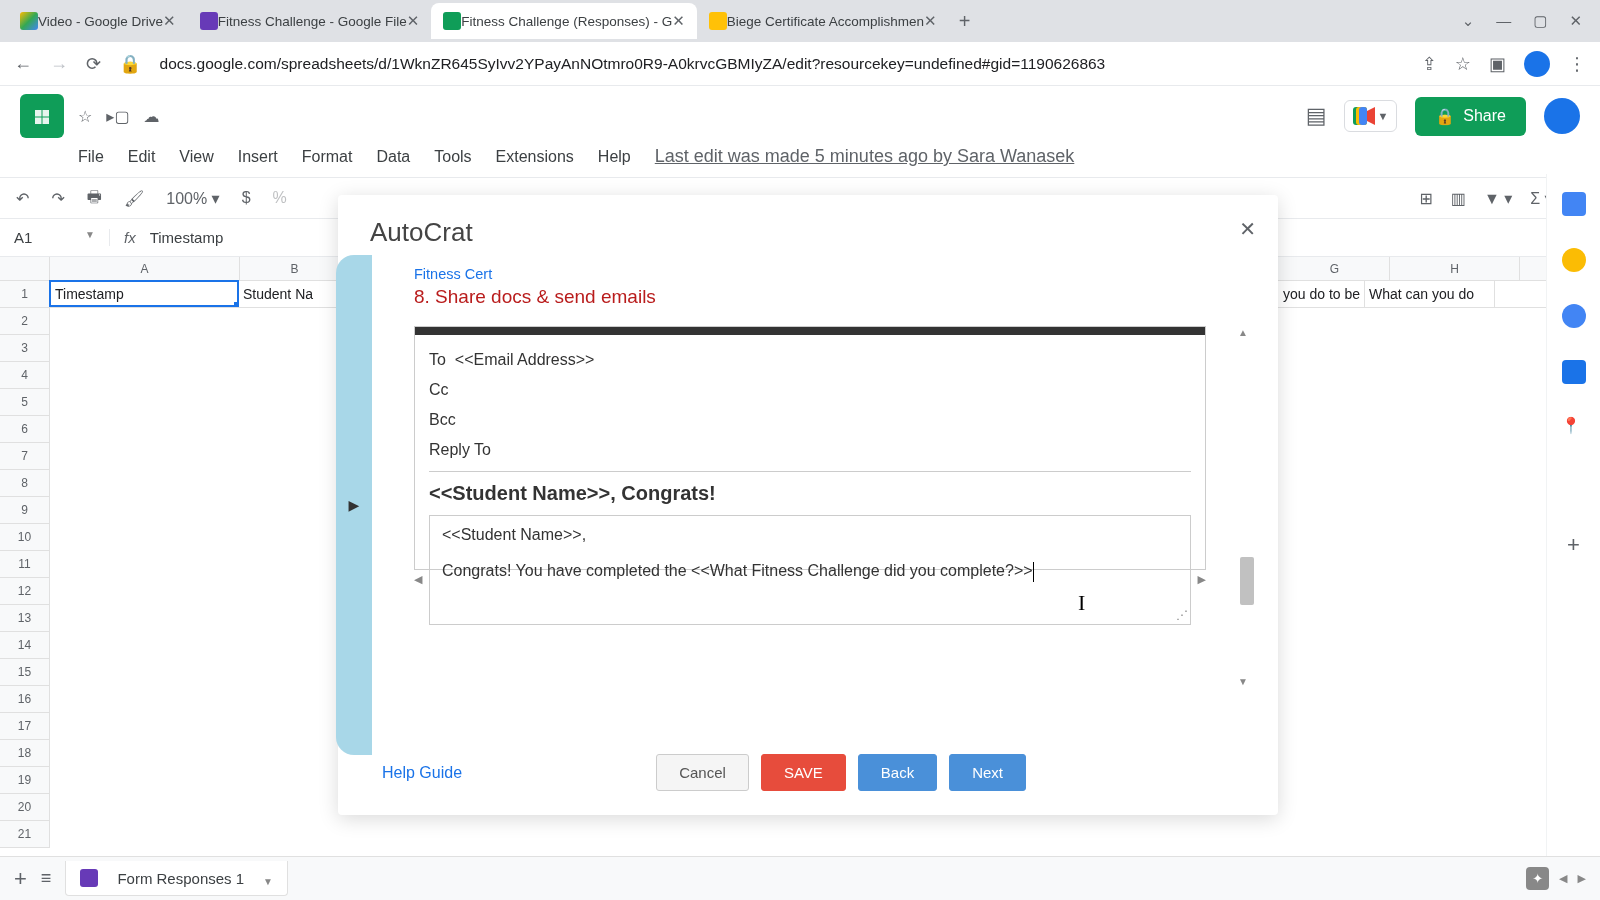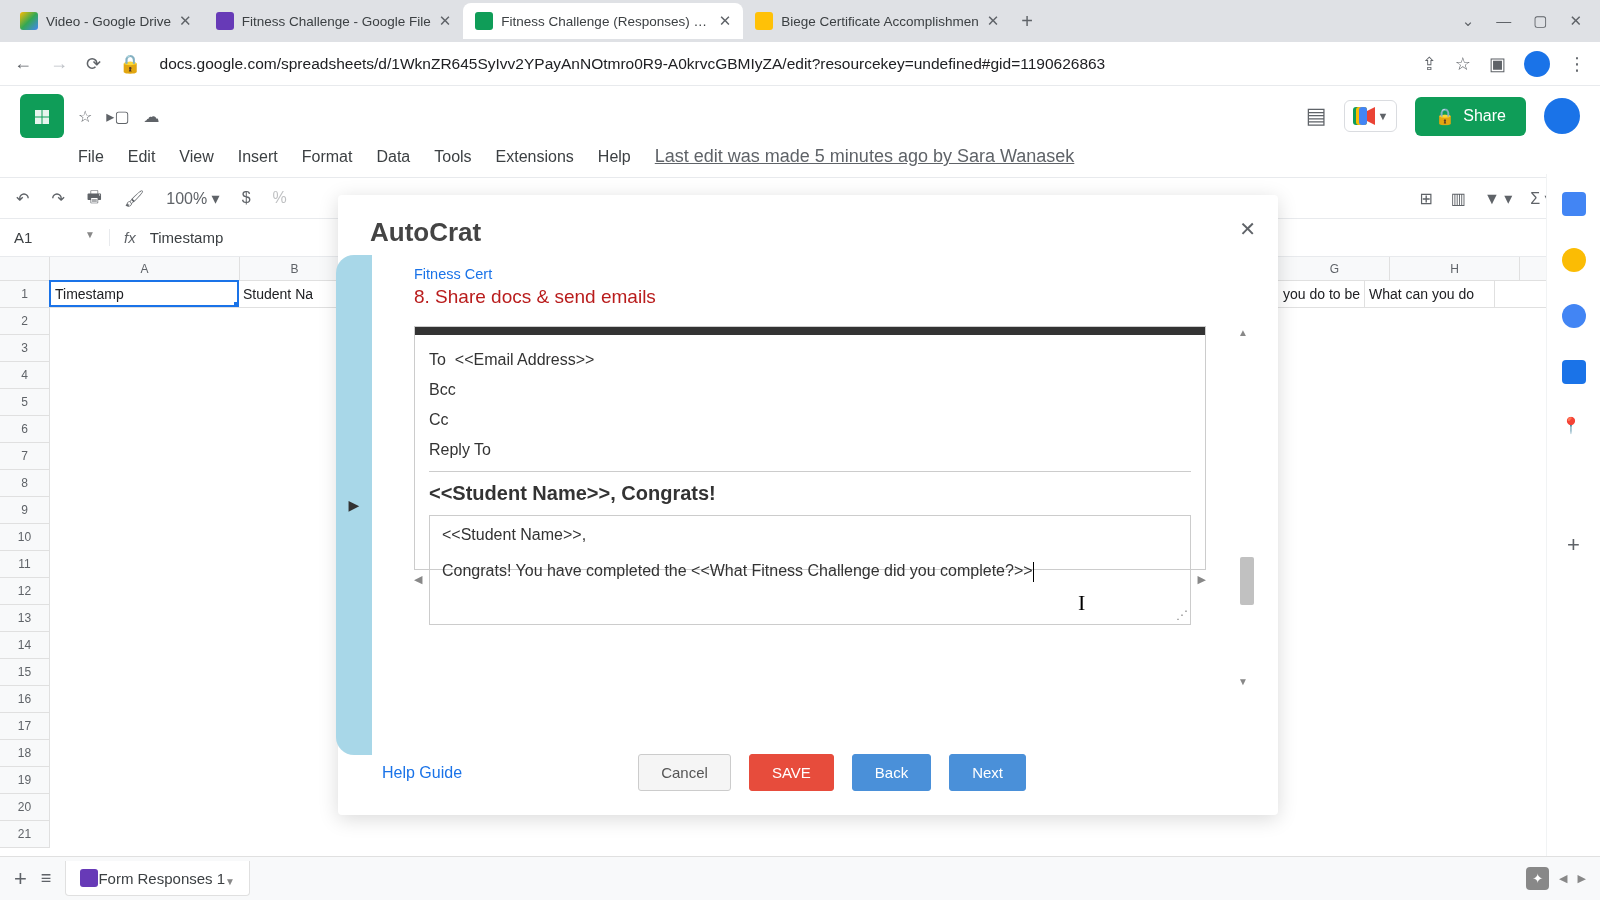--- a/index.html
+++ b/index.html
@@ -1,20 +1,20 @@
 <!DOCTYPE html>
 <html><head>
 <meta charset="utf-8">
 <style>
   * { margin: 0; padding: 0; box-sizing: border-box; font-family: Arial, sans-serif; }
   body { background: #fff; width: 1600px; height: 900px; overflow: hidden; }
 
   
   .browser-top { height: 42px; background: #dfe1e5; display: flex; align-items: center; padding: 0 8px; }
-  .tab { display: flex; align-items: center; padding: 0 12px; height: 36px; font-size: 13.5px; color: #3c4043; gap: 8px; border-radius: 8px 8px 0 0; max-width: 280px; }
+  .tab { display: flex; align-items: center; padding: 0 12px; height: 36px; font-size: 13.5px; color: #3c4043; border-radius: 8px 8px 0 0; max-width: 280px; }
   .tab.active { background: #fff; }
   .tab-title { white-space: nowrap; overflow: hidden; text-overflow: ellipsis; }
   .tab-close { font-size: 15px; color: #5f6368; cursor: pointer; }
   .tab-icon { width: 18px; height: 18px; border-radius: 3px; flex-shrink: 0; }
   .new-tab { font-size: 20px; color: #5f6368; padding: 0 10px; cursor: pointer; }
   .window-controls { margin-left: auto; display: flex; gap: 22px; padding-right: 10px; color: #5f6368; font-size: 15px; }
 
   .addr-bar { height: 44px; display: flex; align-items: center; padding: 0 14px; gap: 18px; border-bottom: 1px solid #e8eaed; }
   .nav-btn { color: #5f6368; font-size: 18px; cursor: pointer; }
   .nav-btn.disabled { color: #bdc1c6; }
@@ -53,30 +53,30 @@
   .row-headers { width: 50px; }
   .row-h { height: 27px; border-bottom: 1px solid #e0e0e0; border-right: 1px solid #e0e0e0; font-size: 12px; color: #5f6368; display: flex; align-items: center; justify-content: center; background: #f8f9fa; }
   .cells { flex: 1; }
   .cell-row { display: flex; height: 27px; border-bottom: 1px solid #e0e0e0; }
   .cell { border-right: 1px solid #e0e0e0; font-size: 14px; color: #202124; padding: 0 4px; display: flex; align-items: center; overflow: hidden; white-space: nowrap; }
   .cell.active { border: 2px solid #1a73e8; margin: -1px 0 0 -1px; position: relative; }
   .cell.active::after { content: ''; position: absolute; right: -3px; bottom: -3px; width: 6px; height: 6px; background: #1a73e8; }
 
   
   .sheet-tabs { position: absolute; bottom: 0; left: 0; right: 0; height: 44px; background: #f8f9fa; border-top: 1px solid #e0e0e0; display: flex; align-items: center; padding: 0 14px; gap: 14px; }
-  .sheet-tab { background: #fff; padding: 8px 14px; border-radius: 0 0 4px 4px; display: flex; align-items: flex-end; gap: 0; font-size: 15px; color: #3c4043; border: 1px solid #e0e0e0; border-top: none; }
+  .sheet-tab { background: #fff; padding: 8px 14px; border-radius: 0 0 4px 4px; display: flex; align-items: flex-end; gap: 19px; font-size: 15px; color: #3c4043; border: 1px solid #e0e0e0; border-top: none; }
   .sheet-tab-icon { width: 18px; height: 18px; background: #673ab7; border-radius: 3px; }
 
   
   .right-sidebar { position: absolute; right: 0; top: 174px; width: 54px; background: #fff; border-left: 1px solid #f1f3f4; height: 700px; display: flex; flex-direction: column; align-items: center; padding-top: 18px; gap: 32px; }
   .side-icon { width: 24px; height: 24px; border-radius: 4px; }
 
   
   .modal { position: absolute; left: 338px; top: 195px; width: 940px; height: 620px; background: #fff; box-shadow: 0 4px 20px rgba(0,0,0,0.15); border-radius: 4px; padding: 22px 32px; }
-  .modal-title { font-size: 26px; color: #444; font-weight: 700; }
+  .modal-title { font-size: 26px; color: #444; font-weight: 400; }
   .modal-close { position: absolute; right: 22px; top: 22px; font-size: 20px; color: #5f6368; cursor: pointer; }
   .step-tab { position: absolute; left: -2px; top: 60px; width: 36px; height: 500px; background: #a8d7e8; border-radius: 18px 0 0 18px; display: flex; align-items: center; justify-content: center; }
   .step-chev { color: #333; font-size: 14px; }
   .crumb { color: #1a73e8; font-size: 14.5px; margin-top: 18px; margin-left: 44px; }
   .step-h { font-size: 19px; color: #b91c1c; margin-top: 4px; margin-left: 44px; }
 
   .email-box { margin: 18px 40px 0 44px; border: 1px solid #ccc; background: #fff; height: 244px; position: relative; }
   .email-topbar { height: 8px; background: #333; }
   .email-fields { padding: 10px 14px 0; font-size: 16px; color: #333; }
   .email-row { padding: 6px 0; }
@@ -85,21 +85,21 @@
   .email-body-box { border: 1px solid #ccc; padding: 10px 12px; font-size: 16px; color: #333; height: 110px; position: relative; }
   .cursor-caret { display: inline-block; width: 1px; height: 20px; background: #000; vertical-align: middle; }
   .resize-hndl { position: absolute; right: 2px; bottom: 2px; color: #888; font-size: 12px; }
 
   .hscroll { margin: 0 40px 0 44px; height: 18px; display: flex; align-items: center; justify-content: space-between; color: #888; font-size: 11px; }
   .vscroll { position: absolute; right: 24px; top: 132px; width: 16px; height: 360px; }
   .vscroll-thumb { position: absolute; right: 0; top: 230px; width: 14px; height: 48px; background: #c1c1c1; border-radius: 2px; }
 
   .modal-btns { position: absolute; bottom: 24px; left: 44px; right: 32px; display: flex; align-items: center; }
   .help-link { color: #1a73e8; font-size: 16px; }
-  .btn-row { margin-left: auto; display: flex; gap: 18px; margin-right: 220px; }
+  .btn-row { margin-left: auto; display: flex; gap: 12px; margin-right: 220px; }
   .btn { padding: 9px 22px; font-size: 15px; border-radius: 3px; border: 1px solid #ccc; background: #f5f5f5; color: #555; cursor: pointer; }
   .btn.save { background: #e74c3c; color: #fff; border-color: #e74c3c; font-weight: 500; }
   .btn.blue { background: #4a90d9; color: #fff; border-color: #4a90d9; }
 
   .text-cursor-icon { position: absolute; left: 1078px; top: 590px; font-size: 22px; color: #000; font-family: serif; z-index: 100; }
 </style>
 </head>
 <body>
 
 <div class="browser-top">
@@ -280,22 +280,22 @@
     </div>
   <div class="crumb">Fitness Cert</div>
   <div class="step-h">8. Share docs &amp; send emails</div>
 
   <div class="email-box">
     <div class="email-topbar"></div>
     <div class="email-fields">
       <div class="email-row">
         <span>To</span>&nbsp;&nbsp;<span>&lt;&lt;Email Address&gt;&gt;</span>
       </div>
+      <div class="email-row">Cc</div>
       <div class="email-row">Bcc</div>
-      <div class="email-row">Cc</div>
       <div class="email-row">Reply To</div>
       <div class="email-divider"></div>
       <div class="email-subject">&lt;&lt;Student Name&gt;&gt;, Congrats!</div>
       <div class="email-body-box">
         <div>&lt;&lt;Student Name&gt;&gt;,</div>
         <br>
         <span>Congrats! You have completed the &lt;&lt;What Fitness Challenge did you complete?&gt;&gt;</span><span class="cursor-caret"></span>
         <span class="resize-hndl">⋰</span>
       </div>
     </div>

